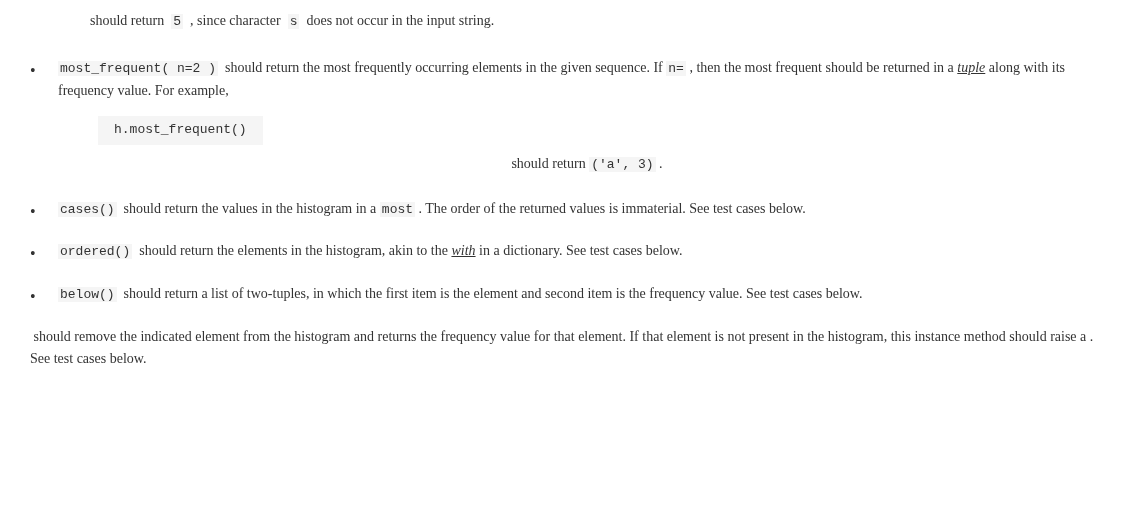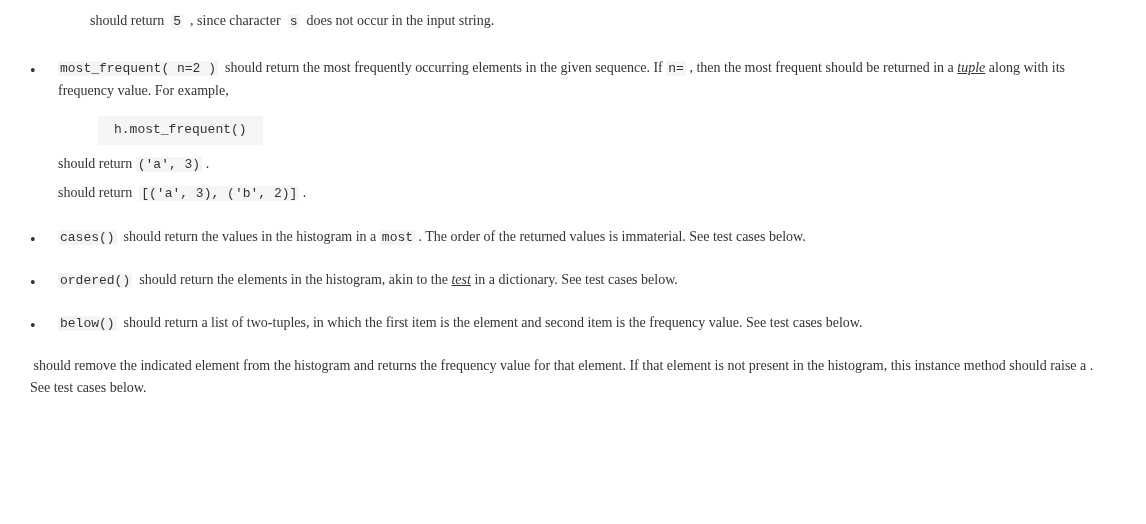--- a/index.html
+++ b/index.html
@@ -52,20 +52,21 @@
       font-family: 'Courier New', Courier, monospace;
       font-size: 13px;
       background: #f5f5f5;
       padding: 4px 16px;
       margin: 8px 0 8px 40px;
       display: inline-block;
     }
     .should-return-line {
       margin-bottom: 8px;
       padding-left: 0px;
+      text-align: center;
     }
     em {
       font-style: italic;
       text-decoration: underline;
     }
     .sub-section {
       margin-bottom: 8px;
     }
   </style>
 </head>
@@ -88,23 +89,20 @@
         <code>most_frequent( n=2 )</code>
         &nbsp;should return the most frequently occurring elements in the given sequence. If <code>n=</code> , then the most frequent should be returned in a <em>tuple</em> along with its frequency value. For example,
       </p>
       <div class="code-block">h.most_frequent()</div>
       <p class="should-return-line">
         should return <code>('a', 3)</code> .
       </p>
 
       
       <div class="sub-section">
-        <p class="should-return-line">
-          should return &nbsp;<code>[('a', 3), ('b', 2)]</code> .
-        </p>
       </div>
 
       
       <div class="sub-section">
       </div>
     </div>
   </div>
 
   <div class="bullet-section">
     <span class="bullet">•</span>
@@ -114,21 +112,21 @@
         &nbsp;should return the values in the histogram in a <code>most</code> . The order of the returned values is immaterial. See test cases below.
       </p>
     </div>
   </div>
 
   <div class="bullet-section">
     <span class="bullet">•</span>
     <div class="bullet-content">
       <p>
         <code>ordered()</code>
-        &nbsp;should return the elements in the histogram, akin to the <em>test</em> in a dictionary. See test cases below.
+        &nbsp;should return the elements in the histogram, akin to the <em>with</em> in a dictionary. See test cases below.
       </p>
     </div>
   </div>
 
   <div class="bullet-section">
     <span class="bullet">•</span>
     <div class="bullet-content">
       <p>
         <code>below()</code>
         &nbsp;should return a list of two-tuples, in which the first item is the element and second item is the frequency value. See test cases below.

